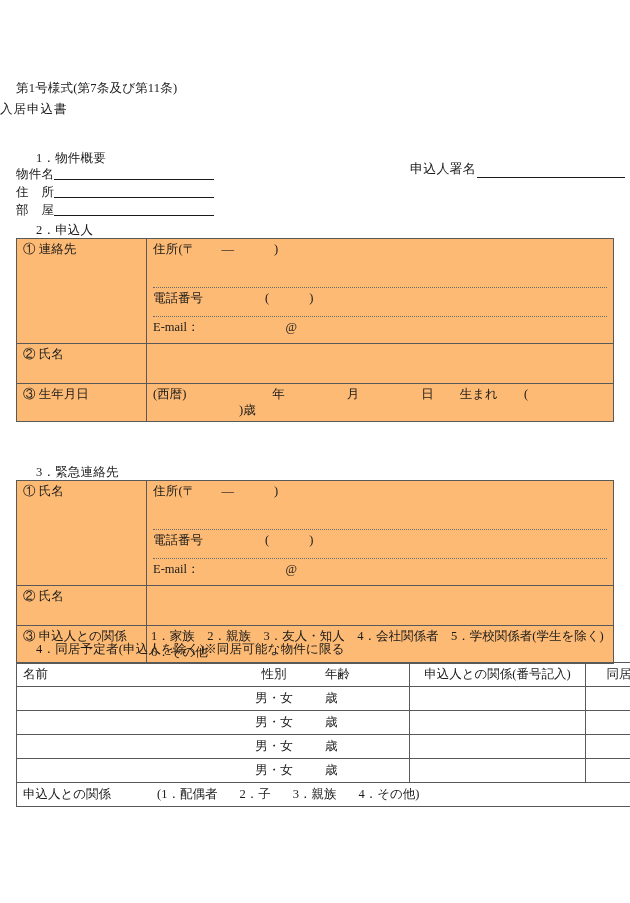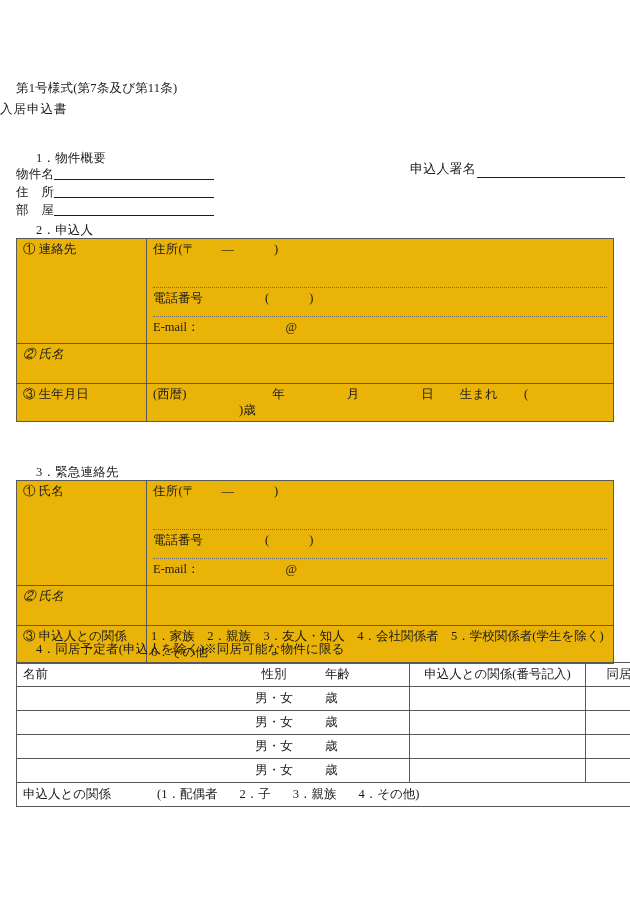--- a/index.html
+++ b/index.html
@@ -97,21 +97,21 @@
   }
 
   
   .ftable {
     position: absolute;
     left: 16px;
     width: 598px;
     border-collapse: collapse;
     font-size: 12.5px;
     table-layout: fixed;
-    background: #eab308;
+    background: #fdba74;
   }
   .ftable td {
     border: 1px solid #595959;
     padding: 3px 6px;
     vertical-align: top;
     line-height: 1.25;
   }
   .lbl-col { width: 117px; }
 
   .cell-pad { padding-top: 4px; }
@@ -132,21 +132,21 @@
   .sub-addr { height: 42px; }
   .sub-tel  { height: 22px; }
   .sub-mail { height: 20px; }
 
   .mono-ish { letter-spacing: .2px; }
   .sp-s  { display:inline-block; width: 26px; }
   .sp-m  { display:inline-block; width: 40px; }
   .sp-l  { display:inline-block; width: 62px; }
   .sp-xl { display:inline-block; width: 86px; }
 
-  .name-cell { height: 33px; font-style: italic; }
+  .name-cell { height: 33px; }
   .dob-cell  { height: 20px; }
   .wish-cell { height: 34px; }
   .note-line { padding-left: 14px; }
 
   
   .ctable {
     position: absolute;
     left: 16px;
     width: 598px;
     border-collapse: collapse;

